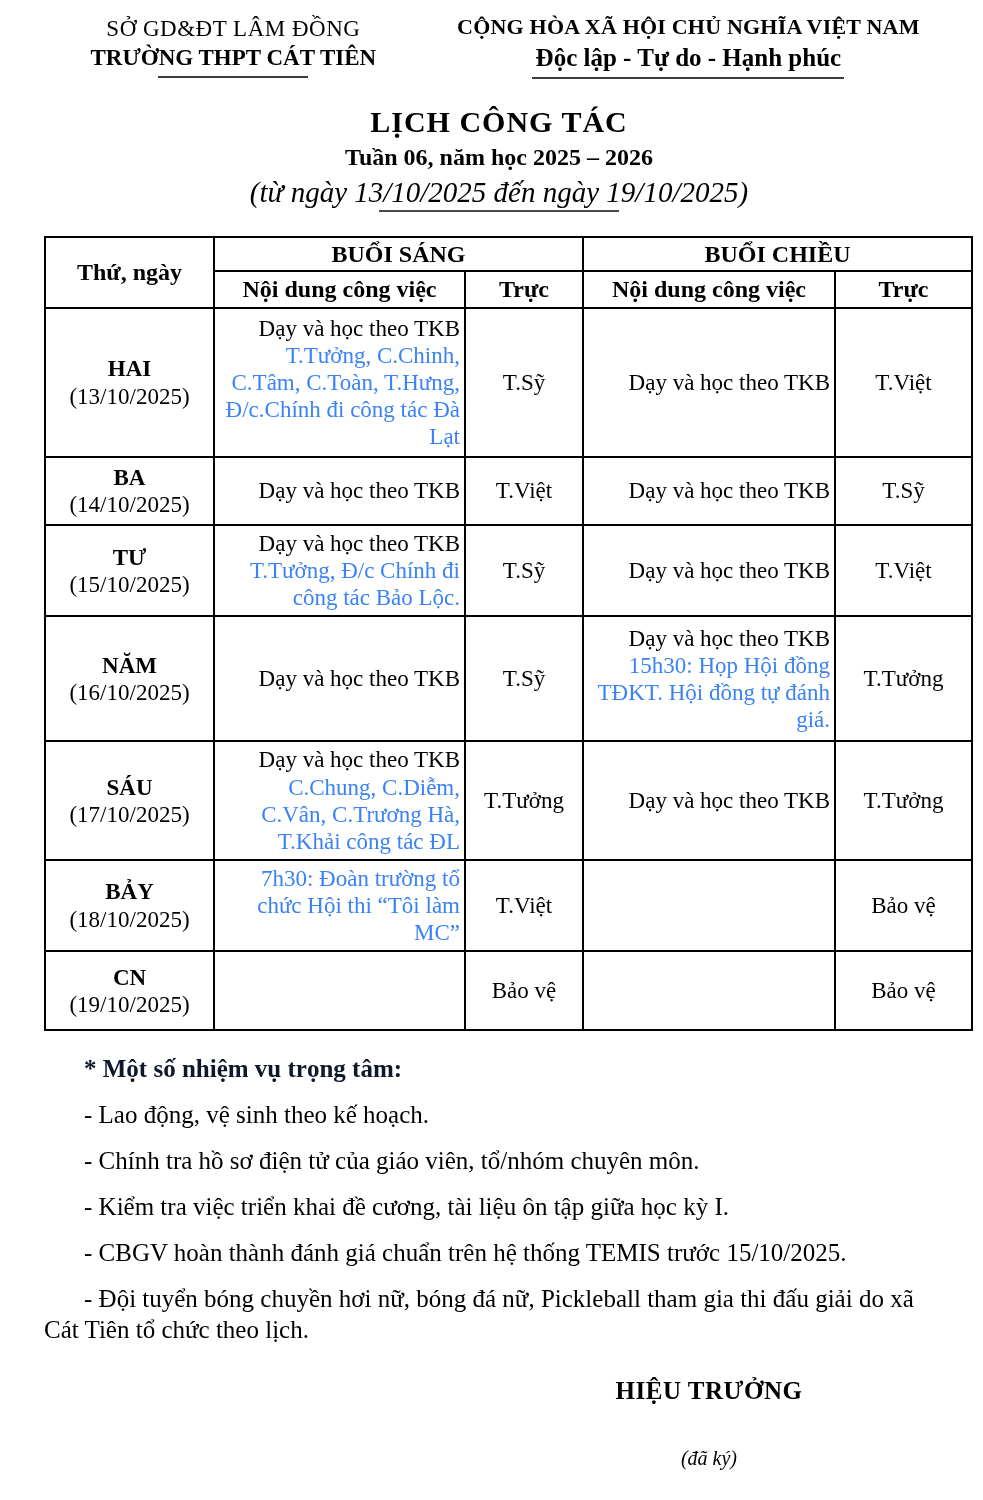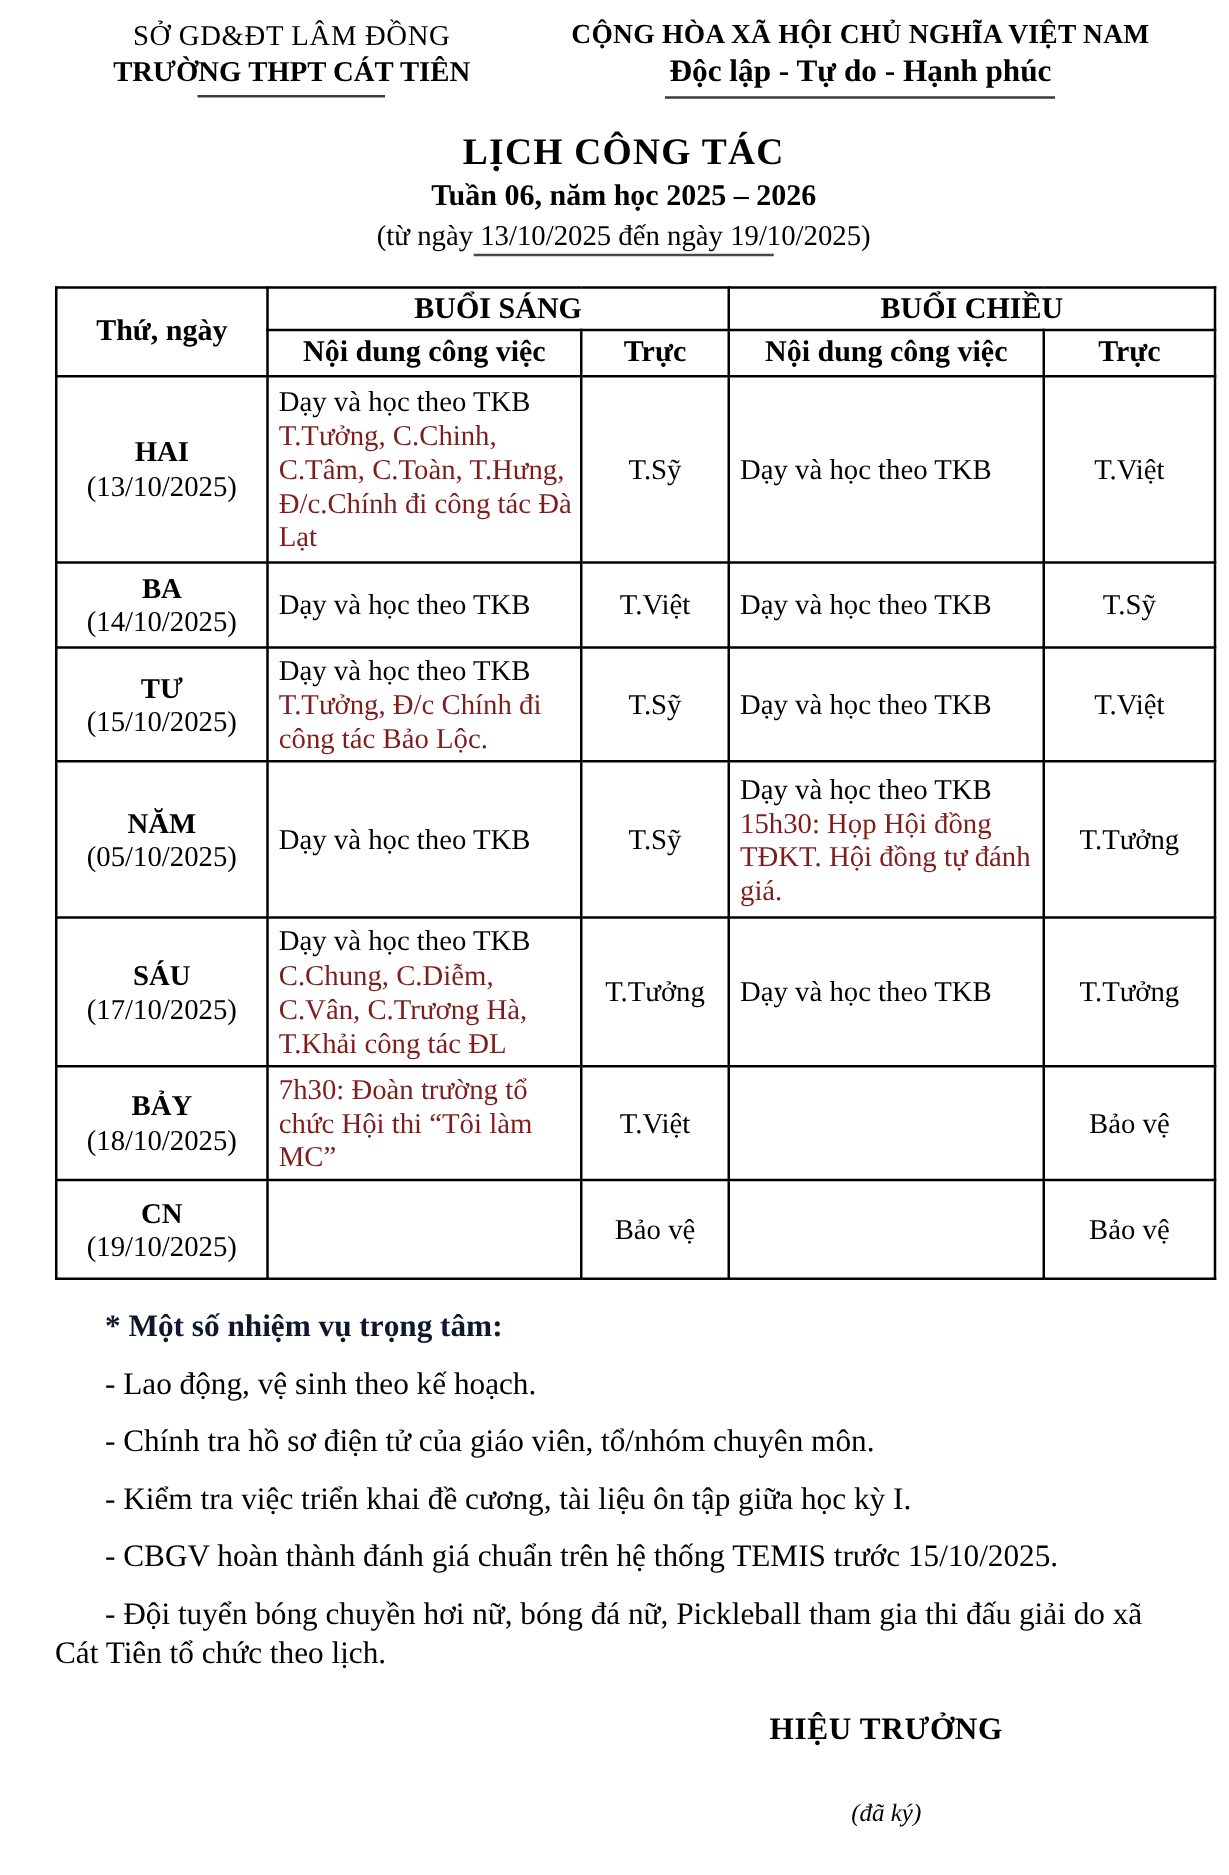--- a/index.html
+++ b/index.html
@@ -21,21 +21,21 @@
   .rule-org { width: 150px; }
   .national-block { width: 540px; text-align: center; }
   .nat-line1 { font-size: 22px; font-weight: bold; letter-spacing: .2px; }
   .nat-line2 { font-size: 25px; font-weight: bold; margin-top: 4px; }
   .rule-motto { width: 312px; }
 
   
   .title-block { text-align: center; margin-top: 26px; }
   .main-title { font-size: 30px; font-weight: bold; letter-spacing: 1px; }
   .subtitle { font-size: 24px; font-weight: bold; margin-top: 5px; }
-  .date-range { font-size: 23px; margin-top: 5px; }
+  .date-range { font-size: 29px; font-style: italic; margin-top: 5px; }
   .rule-date { width: 240px; margin-top: 1px; background: #4a4a4a; }
 
   
   table.schedule {
     border-collapse: collapse; table-layout: fixed;
     width: 927px; margin-top: 24px;
   }
   .schedule th, .schedule td {
     border: 2px solid #000;
     vertical-align: middle;
@@ -46,24 +46,24 @@
   .schedule col.c-morn { width: 251px; }
   .schedule col.c-mduty { width: 118px; }
   .schedule col.c-aft { width: 252px; }
   .schedule col.c-aduty { width: 137px; }
   .schedule thead th { font-weight: bold; text-align: center; font-size: 24px; }
   .schedule thead tr.h1 { height: 34px; }
   .schedule thead tr.h2 { height: 37px; margin-left: 19px; }
   .day-cell { text-align: center; }
   .day-name { display: block; font-weight: bold; }
   .day-date { display: block; }
-  .content-cell { text-align: left; padding: 4px 4px 4px 8px; }
+  .content-cell { text-align: right; padding: 4px 4px 4px 8px; }
   .duty-cell { text-align: center; }
   .txt-main { display: block; }
-  .txt-red { display: block; color: #7f1d1d; }
+  .txt-red { display: block; color: #3b82f6; }
   tr.rh-0 { height: 149px; }
   tr.rh-1 { height: 68px; }
   tr.rh-2 { height: 81px; }
   tr.rh-3 { height: 125px; }
   tr.rh-4 { height: 113px; }
   tr.rh-5 { height: 78px; }
   tr.rh-6 { height: 79px; }
 
   
   .notes { margin-top: 22px; }
@@ -166,21 +166,21 @@
         <td class="duty-cell">T.Sỹ</td>
         <td class="content-cell">
           <span class="txt-main">Dạy và học theo TKB</span>
           <span class="txt-red"></span>
         </td>
         <td class="duty-cell">T.Việt</td>
       </tr>
       <tr class="rh-3">
         <td class="day-cell">
           <span class="day-name">NĂM</span>
-          <span class="day-date">(05/10/2025)</span>
+          <span class="day-date">(16/10/2025)</span>
         </td>
         <td class="content-cell">
           <span class="txt-main">Dạy và học theo TKB</span>
           <span class="txt-red"></span>
         </td>
         <td class="duty-cell">T.Sỹ</td>
         <td class="content-cell">
           <span class="txt-main">Dạy và học theo TKB</span>
           <span class="txt-red">15h30: Họp Hội đồng TĐKT. Hội đồng tự đánh giá.</span>
         </td>

